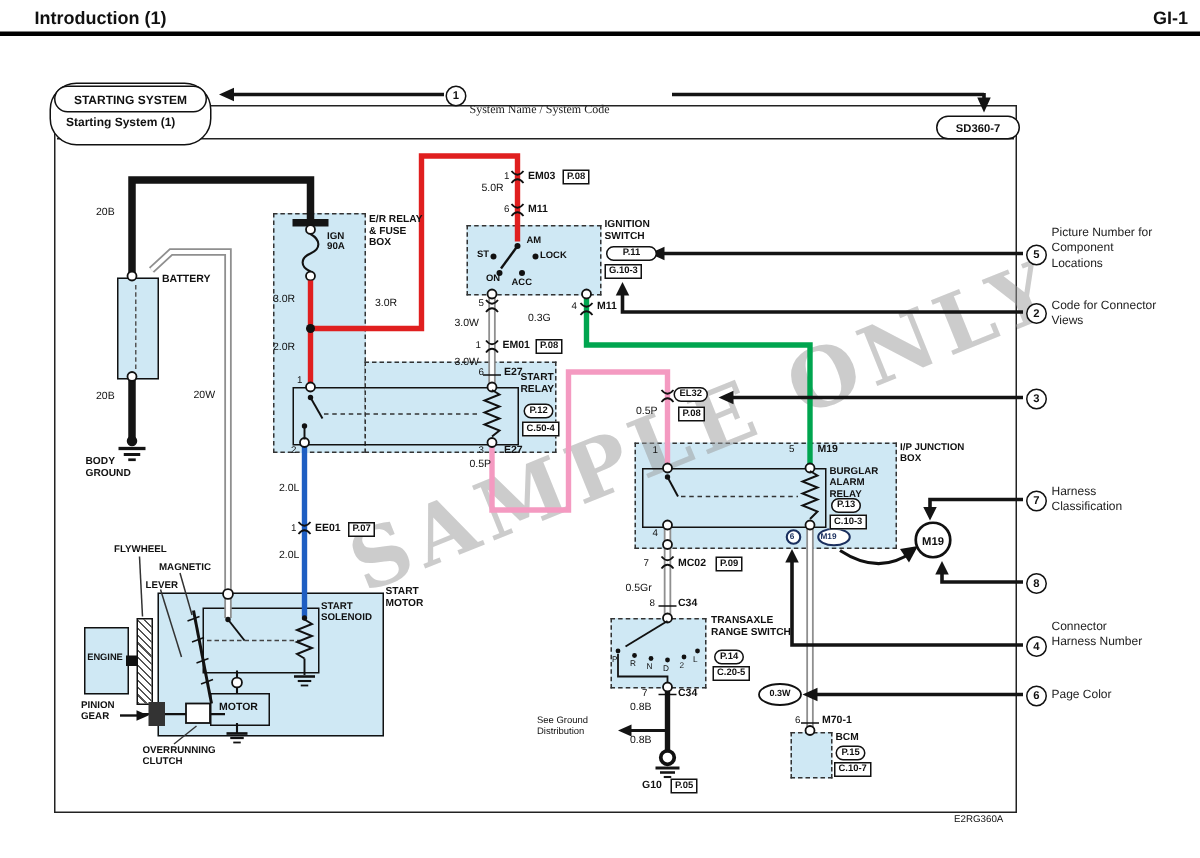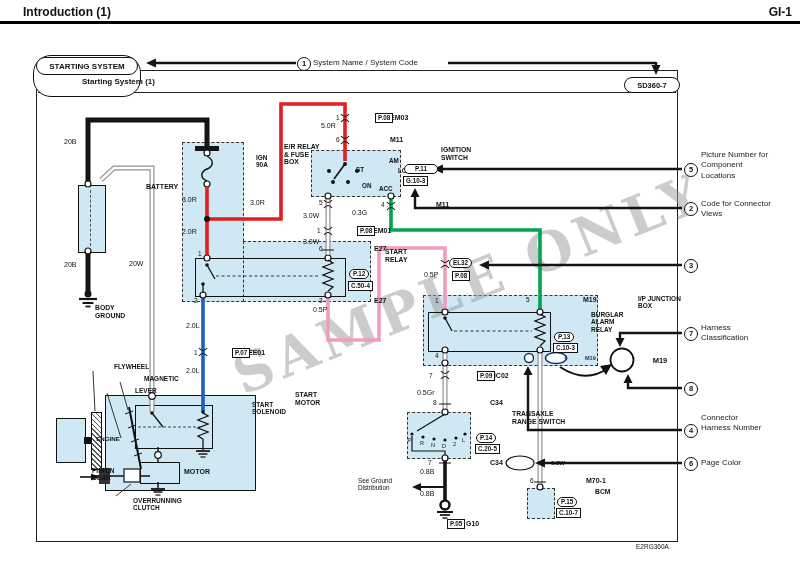--- a/index.html
+++ b/index.html
@@ -1,19 +1,19 @@
 <!DOCTYPE html>
 <html><head>
 <meta charset="utf-8">
 <style>
   html,body{margin:0;padding:0;background:#fff;}
   #page{position:relative;width:800px;height:572px;background:#fff;overflow:hidden;
         font-family:"Liberation Sans",sans-serif;color:#111;}
   .t{position:absolute;font-size:7px;line-height:1.12;color:#111;white-space:nowrap;z-index:20;}
-  .b{font-weight:bold;margin-left:38px;}
+  .b{font-weight:bold;}
   .w{white-space:normal;}
   .ctr{text-align:center;}
   .hdr{position:absolute;font-size:12px;font-weight:bold;z-index:30;}
   .rule{position:absolute;left:0;top:21px;width:800px;height:3px;background:#000;z-index:30;}
   .frame{position:absolute;left:36px;top:70px;width:640px;height:470px;border:1.5px solid #222;z-index:0;background:#fff;}
   .tline{position:absolute;background:#222;z-index:5;}
   .oval{position:absolute;border:1.3px solid #111;border-radius:14px;background:#fff;z-index:31;
         display:flex;align-items:center;justify-content:center;font-weight:bold;}
   .dash{position:absolute;border:1.4px dashed #333;background:#cfe8f4;z-index:1;}
   .solid{position:absolute;border:1.6px solid #111;z-index:4;background:transparent;}
@@ -270,21 +270,21 @@
       <polygon points="528,366 523.5,375 532.5,375"></polygon>
       <polygon points="535,463 545,458.5 545,467.5"></polygon>
     </g>
   </svg>
 
   <div class="oval" style="left:33px;top:55px;width:106px;height:40px;border-radius:18px;"></div>
   <div class="oval" style="left:36px;top:57px;width:100px;height:16px;border-radius:9px;font-size:8px;">STARTING SYSTEM</div>
   <div class="t b" style="left:44px;top:78px;font-size:8px;z-index:32;">Starting System (1)</div>
   <div class="oval" style="left:624px;top:77px;width:54px;height:14px;font-size:7.5px;">SD360-7</div>
   <div class="num-circle" style="left:297px;top:57px;">1</div>
-  <div class="callout-text" style="left:313px;top:58px;white-space:nowrap;">System Name / System Code</div>
+  <div class="callout-text" style="left:313px;top:68px;white-space:nowrap;font-family:Liberation Serif, serif;">System Name / System Code</div>
 
   <div class="num-circle" style="left:684px;top:163px;">5</div>
   <div class="callout-text" style="left:701px;top:150px;width:72px;">Picture Number for Component Locations</div>
   <div class="num-circle" style="left:684px;top:202px;">2</div>
   <div class="callout-text" style="left:701px;top:199px;width:80px;">Code for Connector Views</div>
   <div class="num-circle" style="left:684px;top:259px;">3</div>
   <div class="num-circle" style="left:684px;top:327px;">7</div>
   <div class="callout-text" style="left:701px;top:323px;width:70px;">Harness Classification</div>
   <div class="num-circle" style="left:684px;top:382px;">8</div>
   <div class="num-circle" style="left:684px;top:424px;">4</div>

